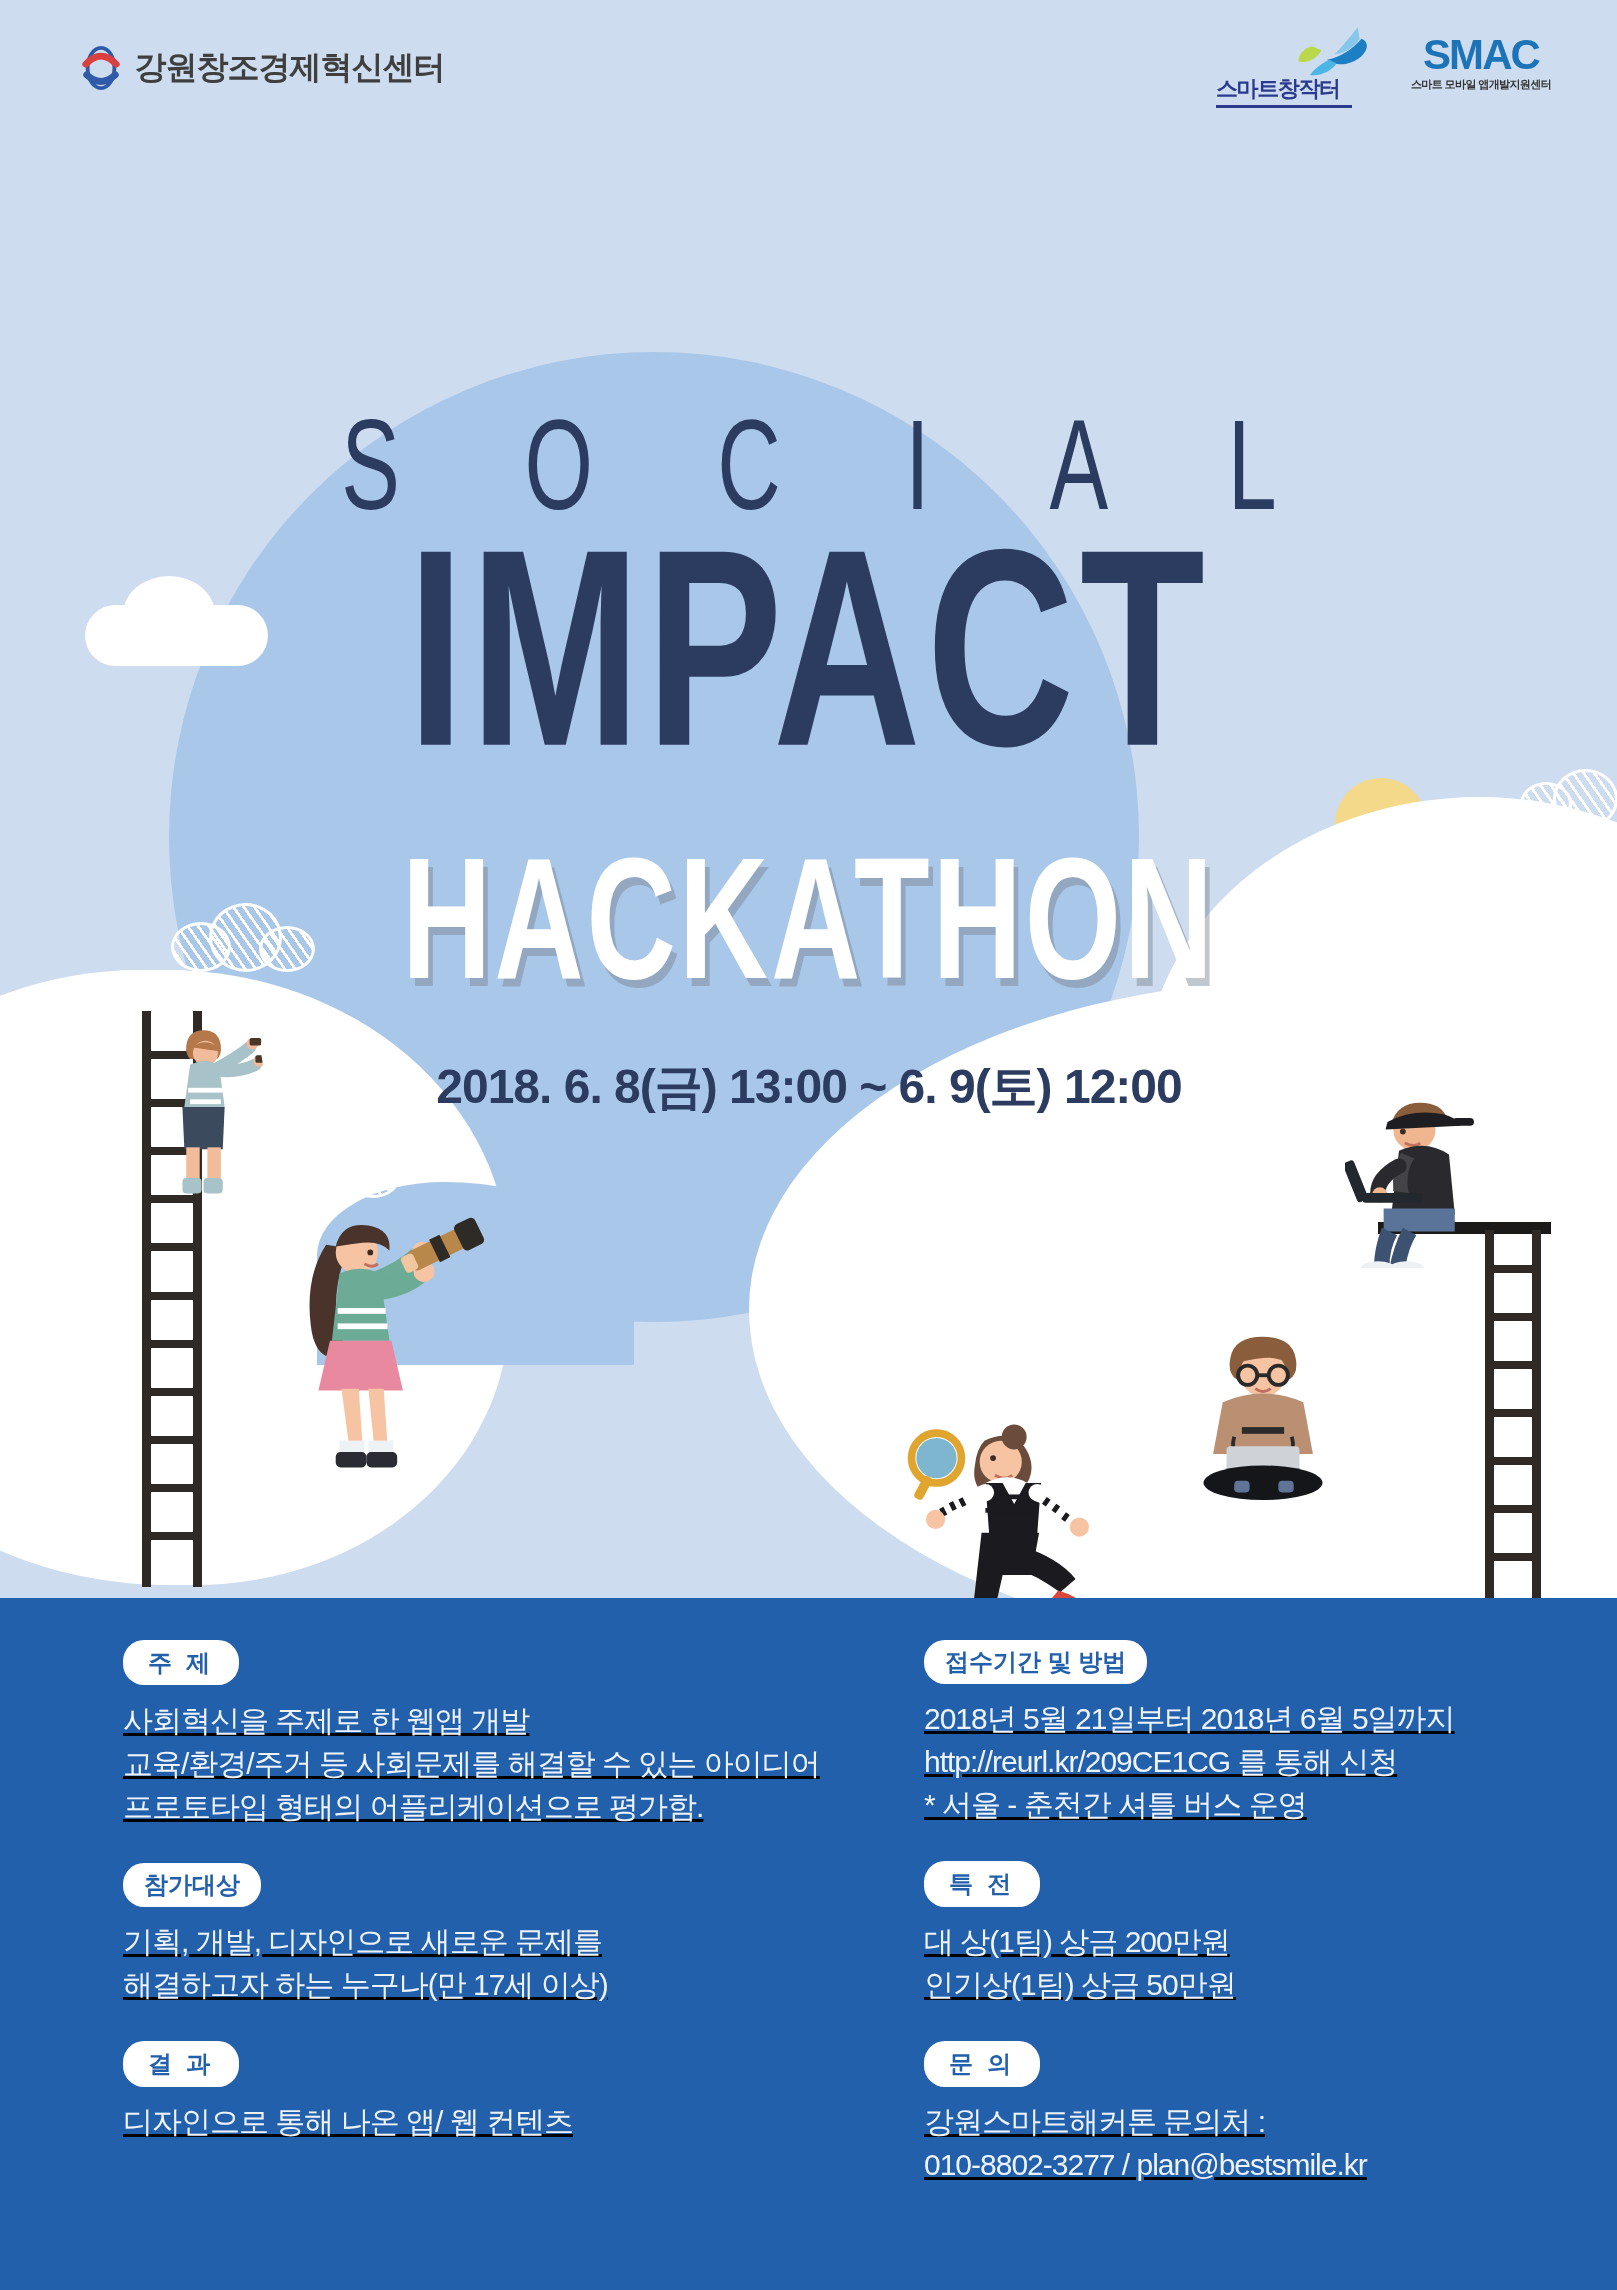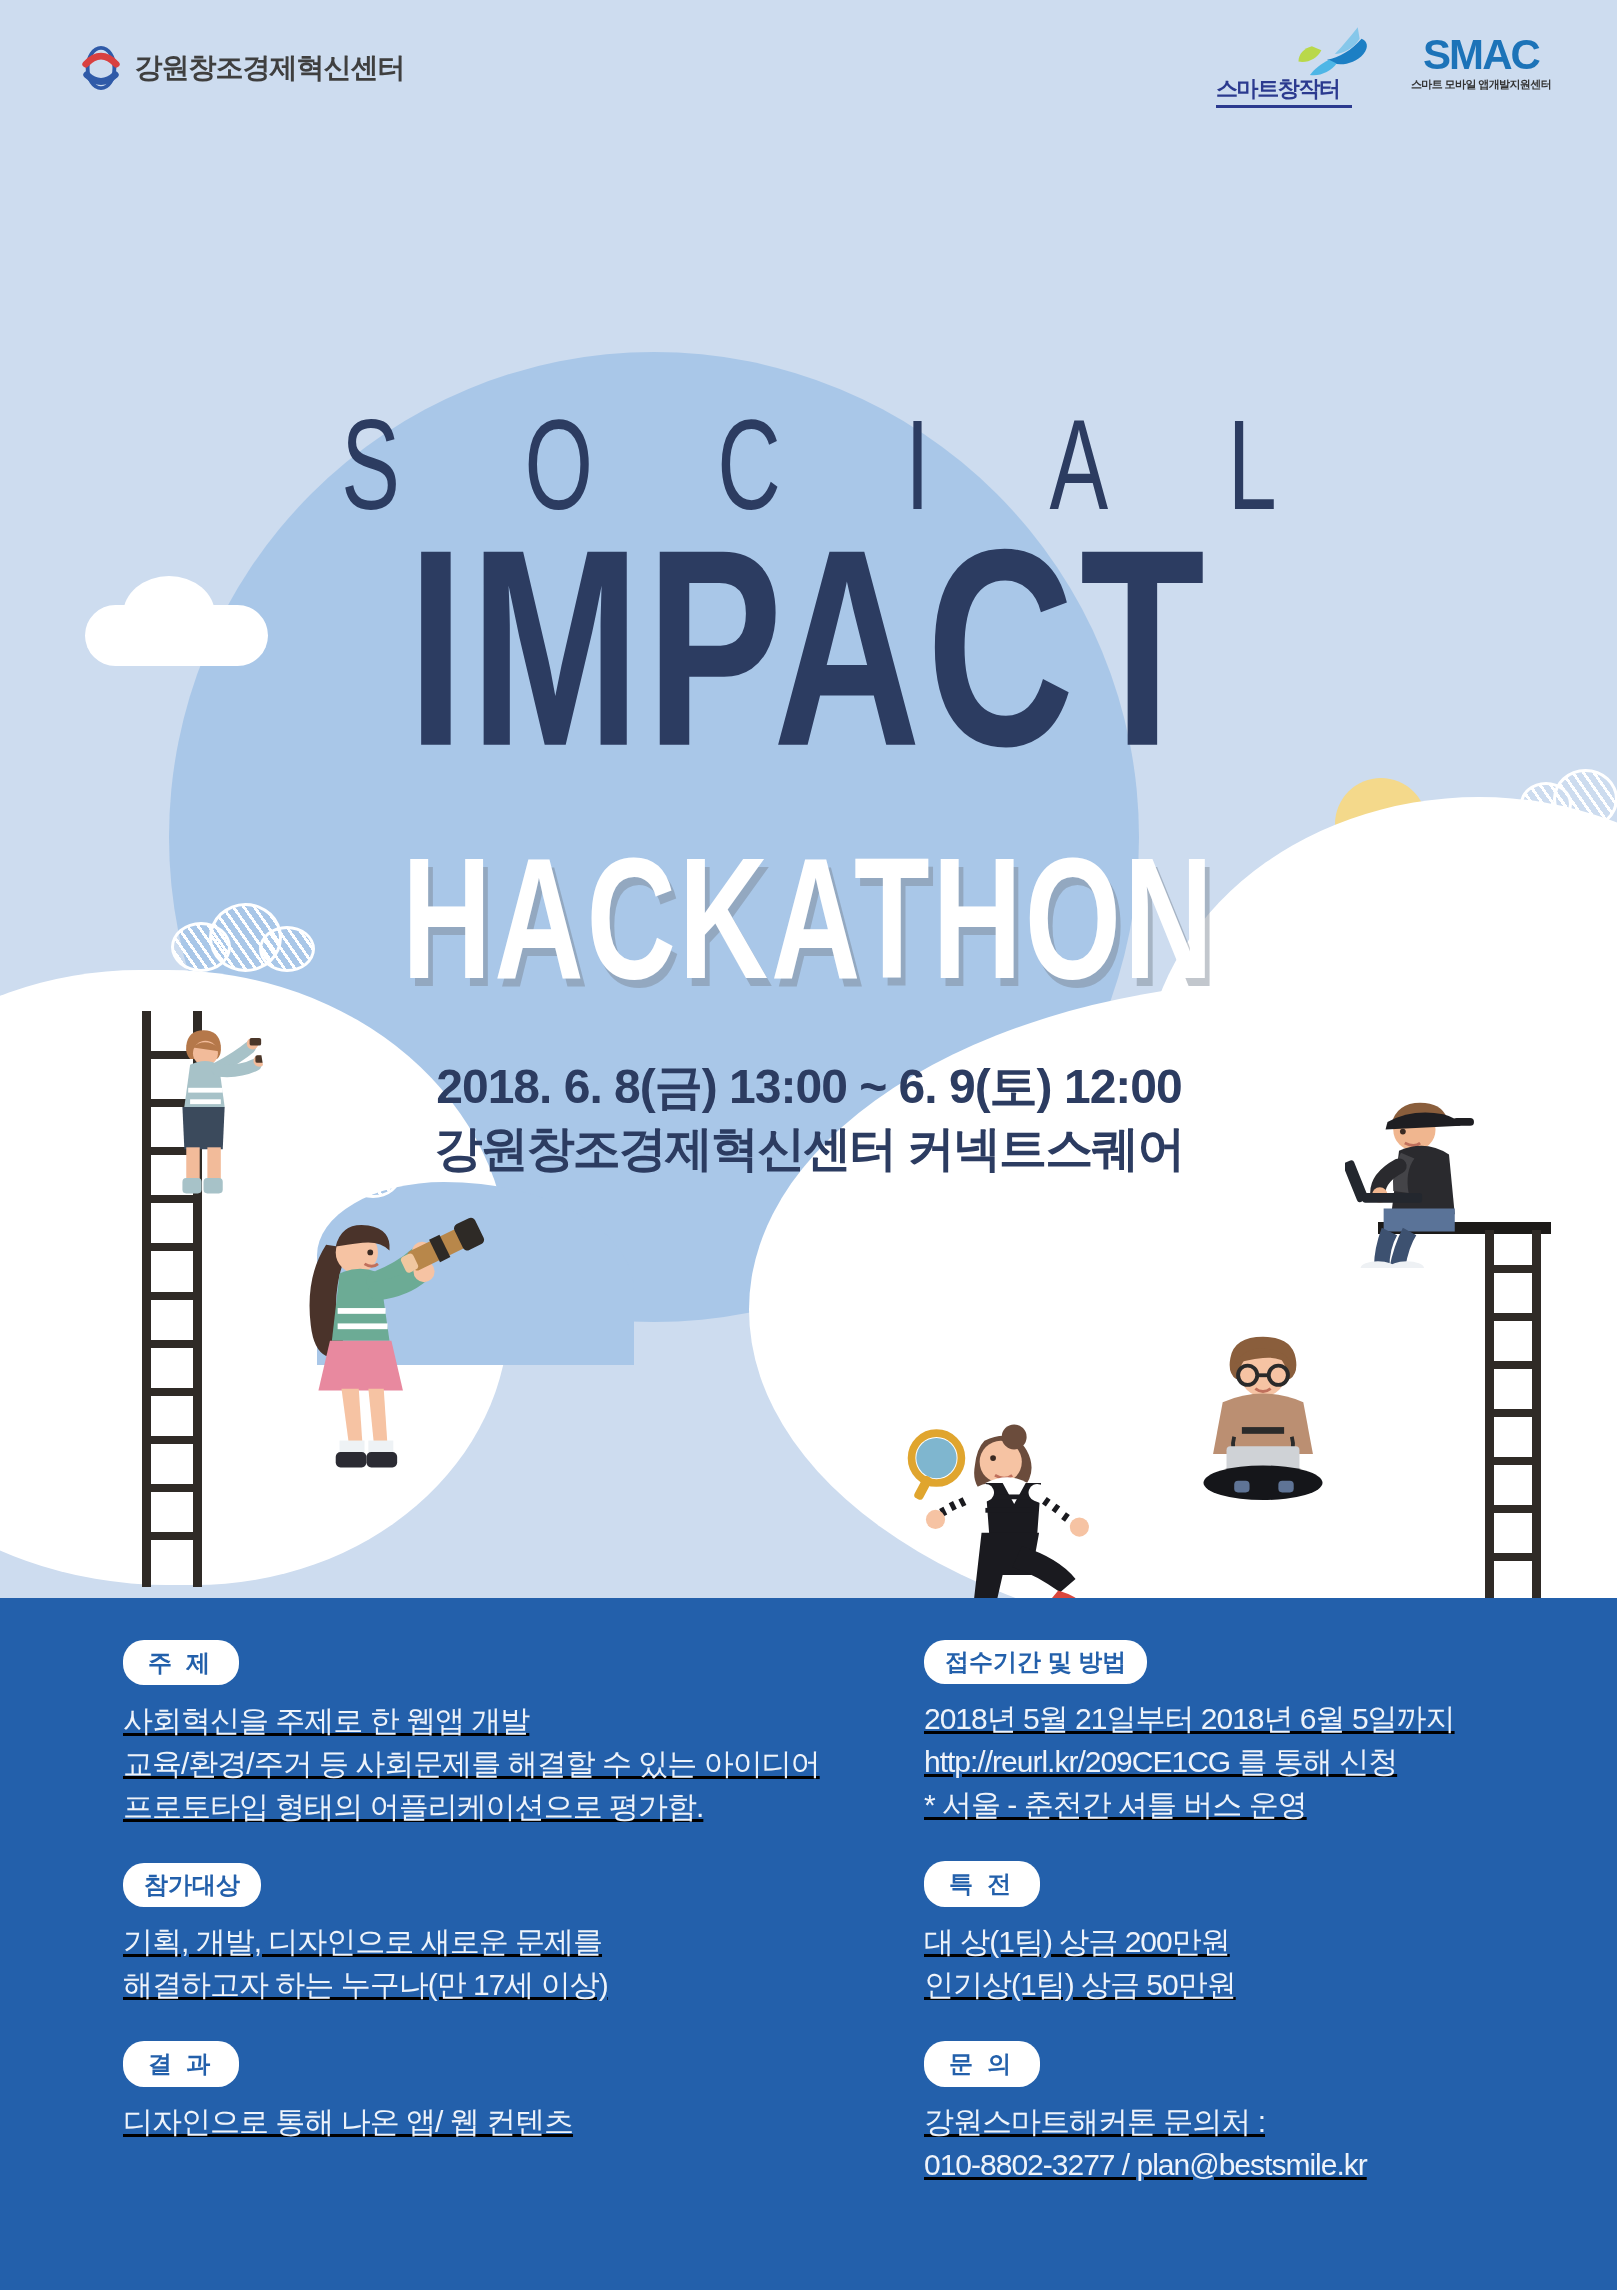--- a/index.html
+++ b/index.html
@@ -11,21 +11,21 @@
     width:1618px;height:2290px;
     overflow:hidden;
     background:#cddcef;
   }
 
   
   .logobar{position:absolute;top:0;left:0;width:1618px;height:134px;z-index:40;}
 
   .logo-left{position:absolute;left:79px;top:46px;display:flex;align-items:center;gap:11.5px;}
   .gccei-mark{width:44px;height:44px;position:relative;flex:none;}
-  .gccei-name{font-size:28px;font-weight:bold;color:#3f3f3f;letter-spacing:-1px;white-space:nowrap;}
+  .gccei-name{font-size:32px;font-weight:bold;color:#3f3f3f;letter-spacing:-1px;white-space:nowrap;}
 
   .logo-right{position:absolute;right:60px;top:33px;display:flex;align-items:flex-end;gap:25px;}
   .smartchang{position:relative;width:163px;height:73px;}
   .smartchang .bfly{position:absolute;right:5.8px;top:-7.7px;width:86px;height:56px;}
   .smartchang .sc-text{position:absolute;left:0;bottom:1.9px;font-size:22px;font-weight:bold;color:#2b3a8f;letter-spacing:-1.4px;white-space:nowrap;}
   .smartchang .sc-underline{position:absolute;left:0;bottom:-1.9px;width:136px;height:2.9px;background:#2b3a8f;}
   .smac{position:relative;width:154px;height:73px;text-align:center;}
   .smac .smac-word{font-size:42px;font-weight:bold;color:#1c73b8;letter-spacing:-1.9px;line-height:44px;}
   .smac .smac-sub{font-size:11px;font-weight:bold;color:#333;letter-spacing:-0.6px;white-space:nowrap;}
 
@@ -160,21 +160,20 @@
   </div>
 
   <div class="titlewrap">
     <div class="t-social">S O C I A L</div>
     <div class="t-impact">IMPACT</div>
     <div class="t-hack">HACKATHON</div>
   </div>
 
   <div class="datebox">
     <div class="dateline">2018. 6. 8(금) 13:00 ~ 6. 9(토) 12:00</div>
-    <div class="venueline">강원창조경제혁신센터 커넥트스퀘어</div>
   </div>
 
   <div class="city">
 
     <div class="tree" style="left:19px;bottom:0;width:115px;height:106px;"></div>
     <div class="tree" style="left:67px;bottom:9.6px;width:106px;height:125px;"></div>
     <div class="tree" style="left:1494px;bottom:0;width:115px;height:106px;"></div>
 
     <div class="bldg" style="left:83px;width:113px;height:144px;background:#9d7a60;">
       <div class="win-v">

